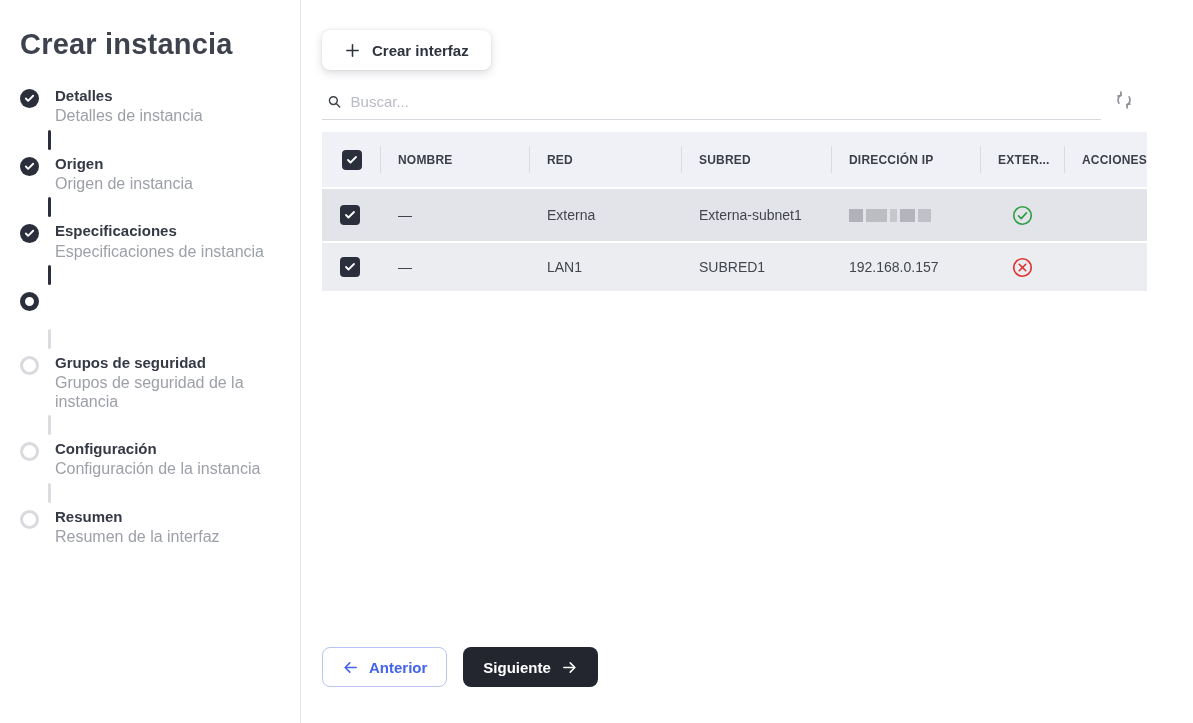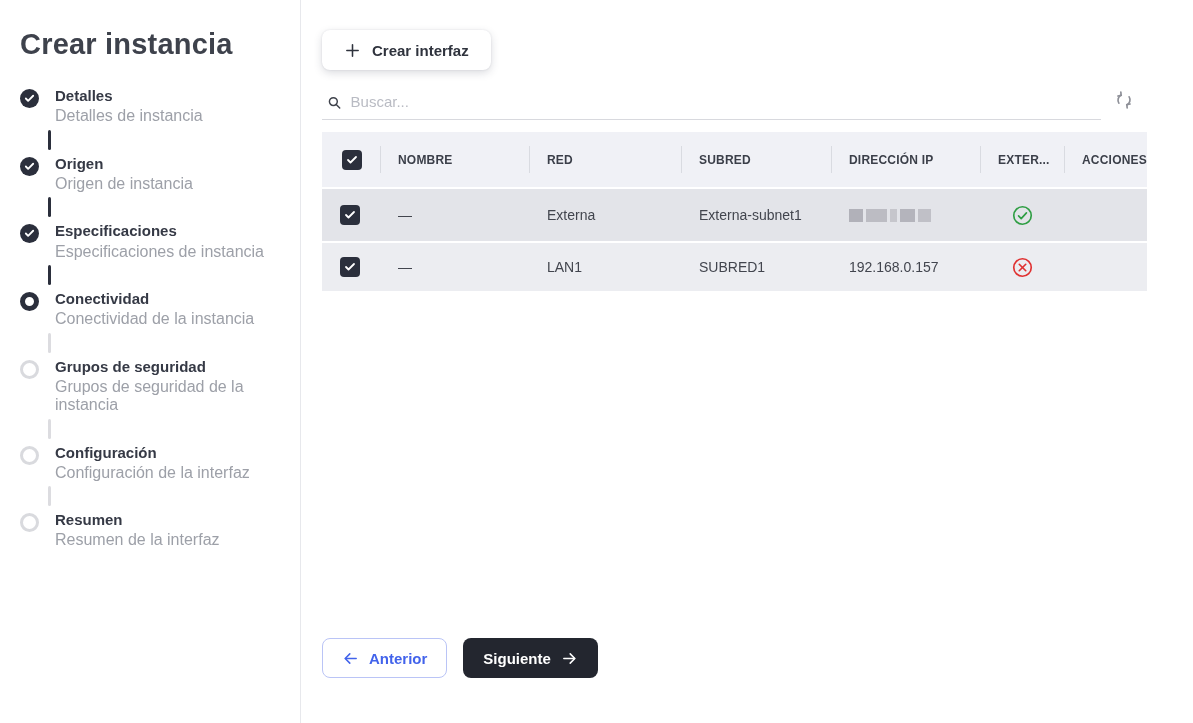--- a/index.html
+++ b/index.html
@@ -30,33 +30,33 @@
   .step.current  .step-circle { border:5px solid #2b2f3c; background:#fff; }
   .step.pending  .step-circle { border:3px solid #d9dade; background:#fff; }
   .step:not(.completed) .check-svg { display:none; }
   .step-label { font-size:15px; font-weight:700; color:#353945; line-height:1.15; }
   .step-desc  { font-size:16px; color:#9da0a8; margin-top:3px; line-height:1.15; }
   .connector { width:3px; height:20px; border-radius:2px; margin:4px 0 5px 28px; }
   .connector.dark  { background:#2b2f3c; }
   .connector.light { background:#dcdce0; }
 
   
-  .main { flex:1; padding:30px 21px 13px 21px; display:flex; flex-direction:column; }
+  .main { flex:1; padding:30px 21px 4px 21px; display:flex; flex-direction:column; }
 
   .btn-create {
     height:40px; padding:0 22px; width:max-content;
     display:inline-flex; align-items:center; gap:11px;
     background:#fff; border:none; border-radius:8px; cursor:pointer;
     box-shadow:0 3px 9px rgba(40,45,70,.17), 0 0 2px rgba(40,45,70,.12);
     font-family:inherit; font-size:15px; font-weight:700; color:#2f333d;
   }
 
   .search-row { display:flex; align-items:flex-end; margin-top:16px; }
   .search {
-    flex:1; display:flex; align-items:flex-end; gap:9px;
+    flex:1; display:flex; align-items:center; gap:9px;
     border-bottom:1px solid #d8d9de; padding:0 0 9px 5px;
   }
   .search input {
     border:none; outline:none; background:transparent; width:100%;
     font-family:inherit; font-size:15px; color:#3f434c; padding:0;
   }
   .search input::placeholder { color:#b9bbc3; }
   .refresh-btn {
     width:46px; height:28px; background:none; border:none; cursor:pointer;
     display:flex; align-items:center; justify-content:center; margin-bottom:6px; padding:0;
@@ -151,43 +151,39 @@
     <span class="step-text">
       <div class="step-label">Especificaciones</div>
       <div class="step-desc">Especificaciones de instancia</div>
     </span>
   </div>
         <div class="connector dark"></div>
         <div class="step current">
     <span class="step-circle">
       
     </span>
-    <span class="step-text">
-      <div class="step-label">Conectividad</div>
-      <div class="step-desc">Conectividad de la instancia</div>
-    </span>
   </div>
         <div class="connector light"></div>
         <div class="step pending">
     <span class="step-circle">
       
     </span>
     <span class="step-text">
       <div class="step-label">Grupos de seguridad</div>
       <div class="step-desc">Grupos de seguridad de la instancia</div>
     </span>
   </div>
         <div class="connector light"></div>
         <div class="step pending">
     <span class="step-circle">
       
     </span>
     <span class="step-text">
       <div class="step-label">Configuración</div>
-      <div class="step-desc">Configuración de la interfaz</div>
+      <div class="step-desc">Configuración de la instancia</div>
     </span>
   </div>
         <div class="connector light"></div>
         <div class="step pending">
     <span class="step-circle">
       
     </span>
     <span class="step-text">
       <div class="step-label">Resumen</div>
       <div class="step-desc">Resumen de la interfaz</div>

